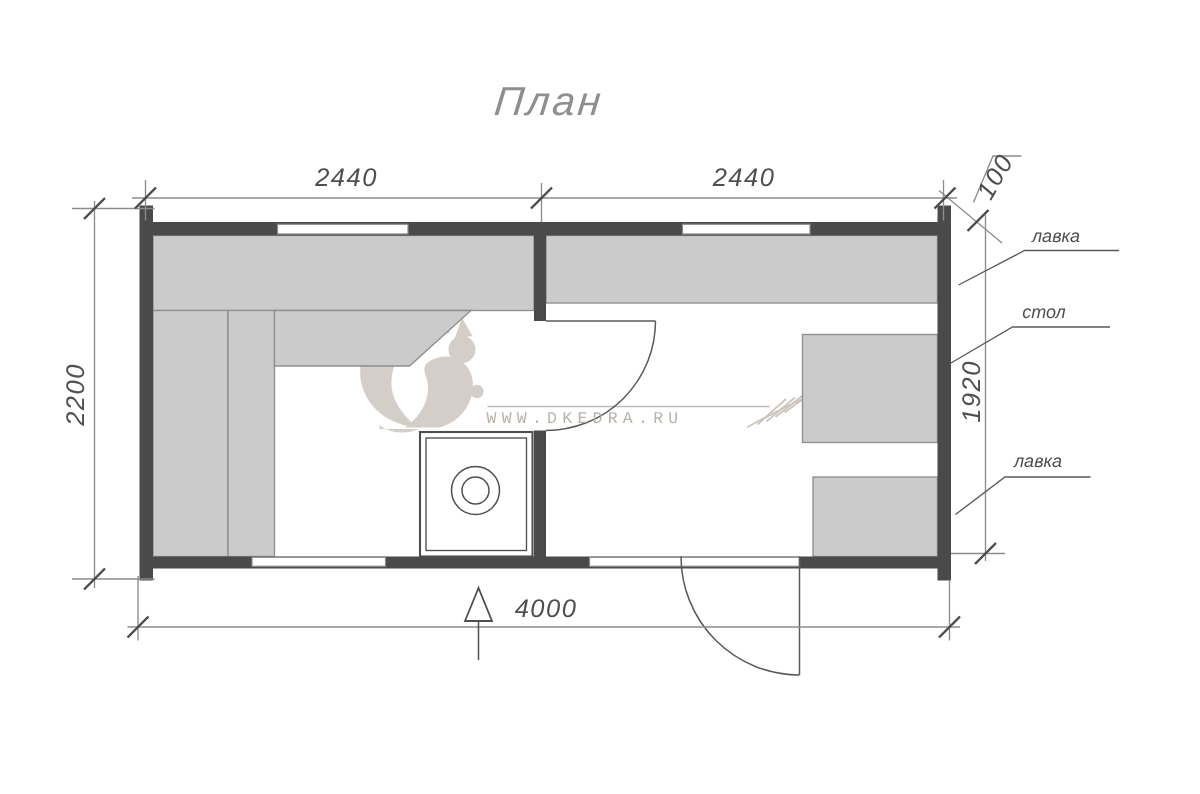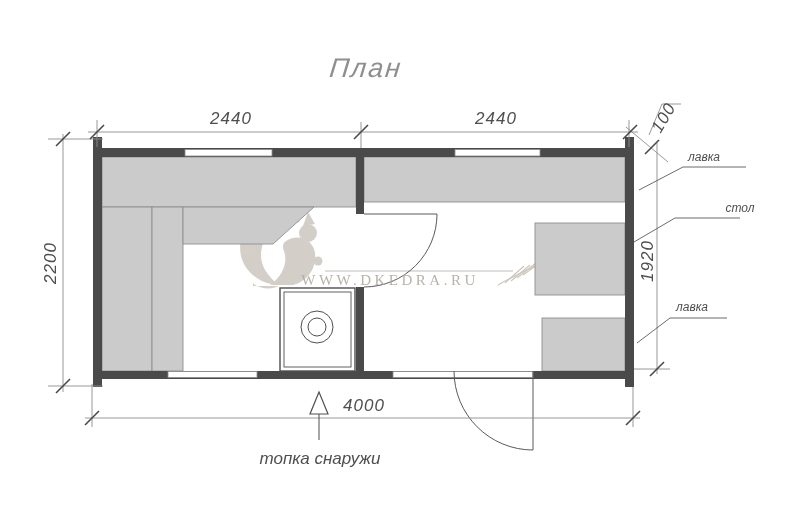--- a/index.html
+++ b/index.html
@@ -8,21 +8,21 @@
   .stage svg{position:absolute;left:0;top:0;}
   .txt{position:absolute;transform:translate(-50%,-50%);white-space:nowrap;
        font-style:italic;color:#4f4f4f;}
   .dim{font-size:17px;letter-spacing:1px;}
   .lbl{font-size:12px;}
   .rot-90{transform:translate(-50%,-50%) rotate(-90deg);}
   .rot-60{transform:translate(-50%,-50%) rotate(-60deg);}
   .title{font-size:27px;color:#8f8f8f;letter-spacing:2px;transform:translate(-50%,-50%) skewX(-6deg);}
   .wm-brand{font-family:"Liberation Serif", serif;font-weight:bold;font-size:33px;
             color:#b1aaa2;opacity:.8;font-style:normal;letter-spacing:1px;}
-  .wm-url{font-family:Liberation Serif, serif;font-size:15px;color:#b1aaa2;opacity:.9;
+  .wm-url{font-family:Liberation Mono, monospace;font-size:11px;color:#b1aaa2;opacity:.9;
           letter-spacing:3.5px;font-style:normal;}
 </style>
 </head>
 <body>
 
 <div class="stage">
 
   <svg width="800" height="529" viewBox="0 0 800 529">
 
     <g fill="#ab9f92" opacity="0.5">
@@ -133,19 +133,18 @@
   <div class="txt title" style="left:366px;top:68px;">План</div>
 
   <div class="txt dim" style="left:231px;top:119px;">2440</div>
   <div class="txt dim" style="left:496px;top:119px;">2440</div>
   <div class="txt dim rot-60" style="left:664px;top:118px;">100</div>
   <div class="txt dim rot-90" style="left:51px;top:263px;">2200</div>
   <div class="txt dim rot-90" style="left:648px;top:261px;">1920</div>
   <div class="txt dim" style="left:364px;top:406px;">4000</div>
 
   <div class="txt lbl" style="left:704px;top:157px;">лавка</div>
-  <div class="txt lbl" style="left:696px;top:208px;margin-left:44px;">стол</div>
+  <div class="txt lbl" style="left:696px;top:208px;">стол</div>
   <div class="txt lbl" style="left:692px;top:307px;">лавка</div>
-  <div class="txt lbl" style="left:320px;top:459px;font-size:17px;">топка снаружи</div>
 
   <div class="txt wm-url" style="left:390px;top:280px;">WWW.DKEDRA.RU</div>
 
 </div>
 
 </body></html>

